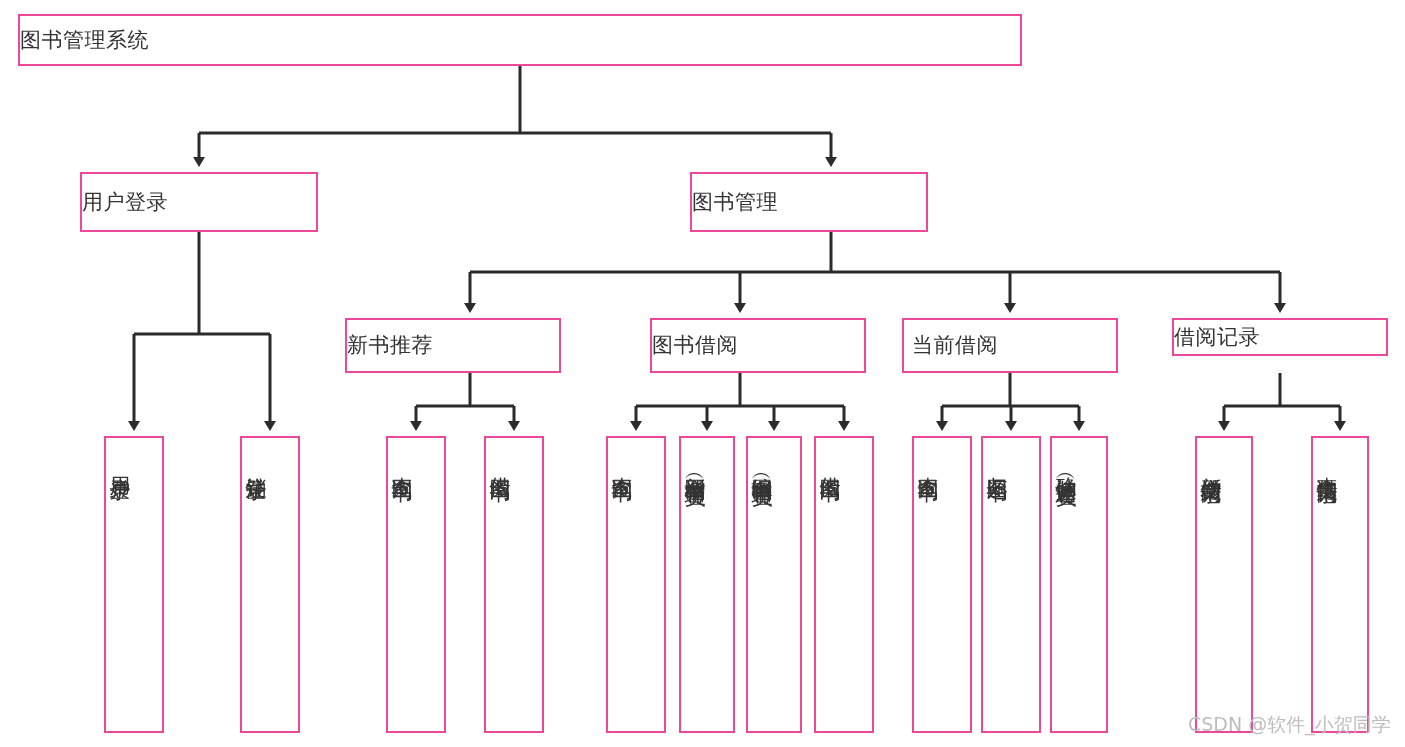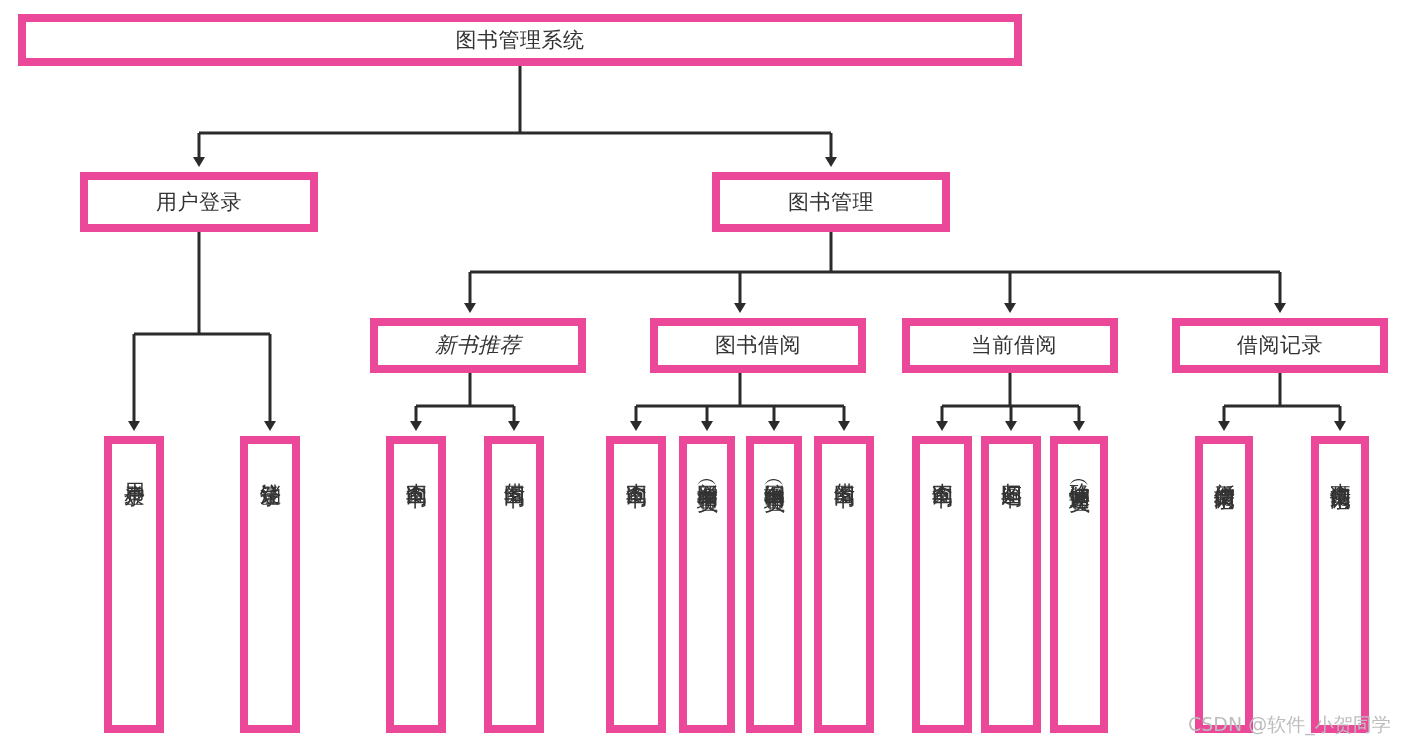--- a/index.html
+++ b/index.html
@@ -20,25 +20,24 @@
   #edges {
     position: absolute;
     left: 0;
     top: 0;
     width: 1405px;
     height: 747px;
   }
   .node {
     position: absolute;
     box-sizing: border-box;
-    border: 8px solid #ec4899;
+    border: 2px solid #ec4899;
     background: #ffffff;
     display: flex;
     align-items: center;
-    justify-content: center;
     color: #333333;
     z-index: 2;
   }
   .node .label {
     display: block;
     text-align: center;
     line-height: 1.18;
     letter-spacing: 0.5px;
   }
   .node.horiz .label {
@@ -113,33 +112,33 @@
       </g>
   </svg>
 
   <div id="nodes">
       <div class="node horiz" style="left: 18px; top: 14px; width: 1004px; height: 52px;">
         <span class="label">图书管理系统</span>
       </div>
       <div class="node horiz" style="left: 80px; top: 172px; width: 238px; height: 60px;">
         <span class="label">用户登录</span>
       </div>
-      <div class="node horiz" style="left: 712px; top: 172px; width: 238px; height: 60px;">
+      <div class="node horiz" style="left: 690px; top: 172px; width: 238px; height: 60px;">
         <span class="label">图书管理</span>
       </div>
-      <div class="node horiz" style="left: 370px; top: 318px; width: 216px; height: 55px; font-style: italic;">
+      <div class="node horiz" style="left: 345px; top: 318px; width: 216px; height: 55px;">
         <span class="label">新书推荐</span>
       </div>
       <div class="node horiz" style="left: 632px; top: 318px; width: 216px; height: 55px; margin-left: 18px;">
         <span class="label">图书借阅</span>
       </div>
       <div class="node horiz" style="left: 902px; top: 318px; width: 216px; height: 55px; padding-left: 8px;">
         <span class="label">当前借阅</span>
       </div>
-      <div class="node horiz" style="left: 1172px; top: 318px; width: 216px; height: 55px;">
+      <div class="node horiz" style="left: 1172px; top: 318px; width: 216px; height: 38px;">
         <span class="label">借阅记录</span>
       </div>
       <div class="node vert" style="left: 104px; top: 436px; width: 60px; height: 297px;">
         <span class="label">用户登录</span>
       </div>
       <div class="node vert" style="left: 240px; top: 436px; width: 60px; height: 297px;">
         <span class="label">注销登录</span>
       </div>
       <div class="node vert" style="left: 386px; top: 436px; width: 60px; height: 297px;">
         <span class="label">查询图书</span>

